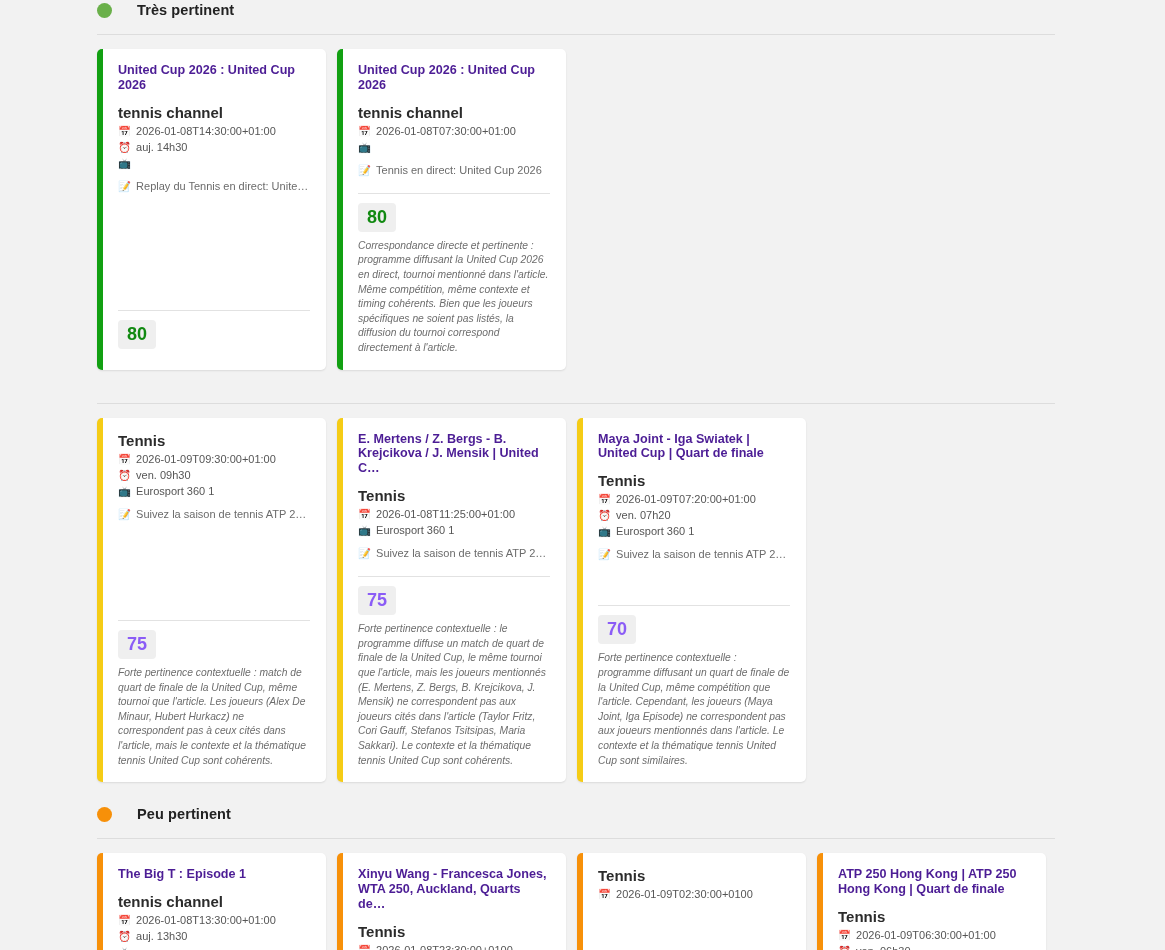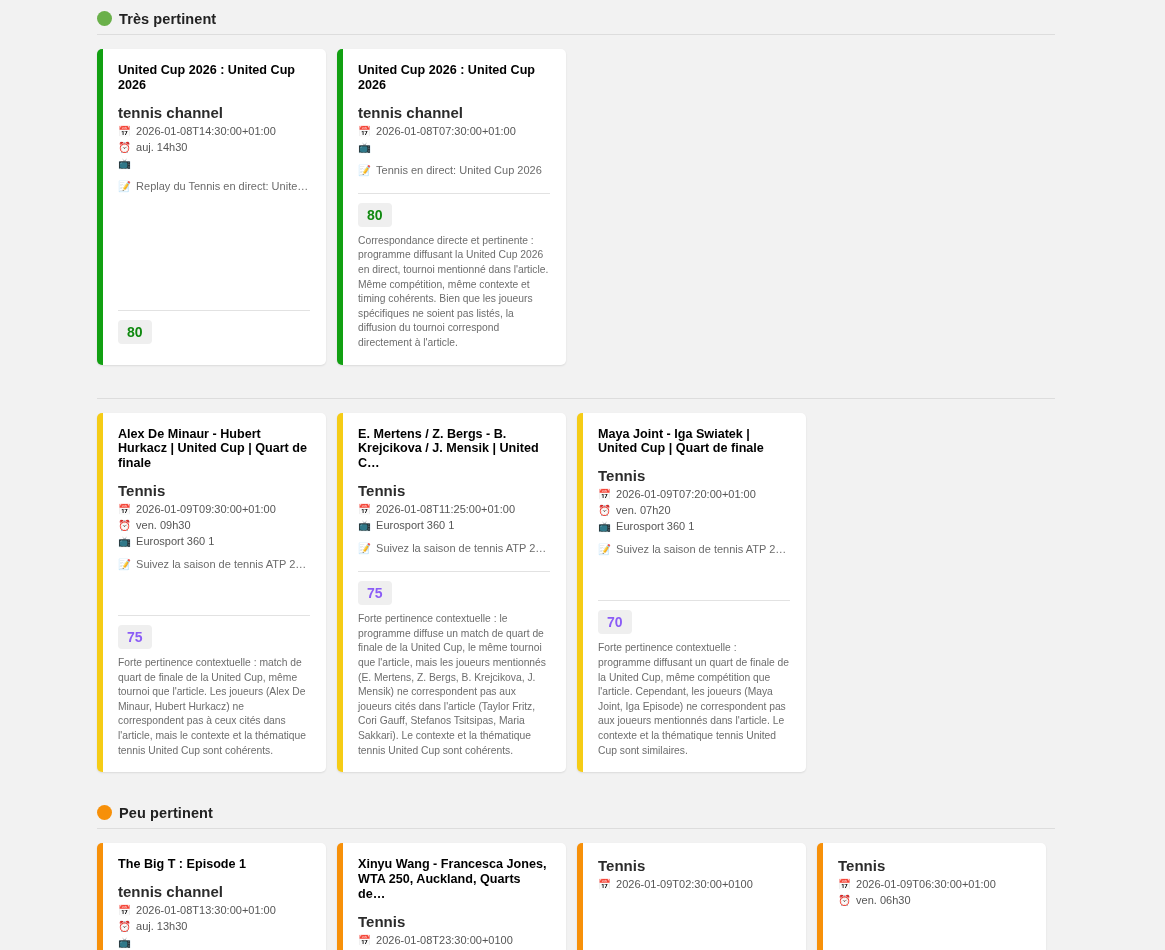--- a/index.html
+++ b/index.html
@@ -15,22 +15,22 @@
     position: relative;
     overflow: hidden;
     background: #f2f2f2;
   }
 
   .section {
     padding: 0;
   }
   .section-header {
     display: flex;
-    align-items: flex-end;
-    gap: 7px;
+    align-items: flex-start;
+    gap: 25px;
     padding: 0 0 0 97px;
     height: 23px;
   }
   .dot {
     width: 15px;
     height: 15px;
     border-radius: 50%;
     flex: 0 0 auto;
     display: block;
   }
@@ -70,21 +70,21 @@
     display: flex;
     flex-direction: column;
   }
   .card.green-accent  { border-left-color: #12a012; }
   .card.yellow-accent { border-left-color: #f5cc16; }
   .card.orange-accent { border-left-color: #f79009; }
 
   .card-title {
     font-size: 12.6px;
     font-weight: bold;
-    color: #000000;
+    color: #4c1d95;
     line-height: 1.18;
     margin: 0 0 11px 0;
     word-wrap: break-word;
   }
   .card-channel {
     font-size: 15px;
     font-weight: bold;
     color: #2b2b2b;
     margin-bottom: 3px;
   }
@@ -117,30 +117,31 @@
   .card-divider {
     height: 1px;
     background: #e2e2e2;
     margin: 8px 0 9px 0;
   }
   .score {
     display: inline-block;
     background: #efefef;
     border-radius: 4px;
     padding: 4px 9px;
-    font-size: 14px;
+    font-size: 18px;
     font-weight: bold;
     margin-bottom: 7px;
     align-self: flex-start;
   }
   .score.green  { color: #108910; }
   .score.yellow { color: #8b5cf6; }
 
   .reason {
     font-size: 10.3px;
+    font-style: italic;
     color: #6d6d6d;
     line-height: 1.42;
   }
 
   .sec-top    { padding-top: 3px; }
   .sec-mid    { padding-top: 25px; }
   .sec-bottom { padding-top: 25px; }
 </style>
 </head>
 <body>
@@ -196,21 +197,20 @@
             <div class="card-divider"></div>
             <div class="score green">80</div>
             <div class="reason">Correspondance directe et pertinente : programme diffusant la United Cup 2026 en direct, tournoi mentionné dans l'article. Même compétition, même contexte et timing cohérents. Bien que les joueurs spécifiques ne soient pas listés, la diffusion du tournoi correspond directement à l'article.</div>
           </div>
         </div>
       </div>
       <div class="section sec-mid">
         <div class="section-rule"></div>
         <div class="cards-row">
           <div class="card yellow-accent">
-            <div class="card-title">Alex De Minaur - Hubert Hurkacz | United Cup | Quart de finale</div>
             <div class="card-channel">Tennis</div>
             <div class="meta-line">
               <span class="meta-icon">📅</span>
               <span class="meta-text">2026-01-09T09:30:00+01:00</span>
             </div>
             <div class="meta-line">
               <span class="meta-icon">⏰</span>
               <span class="meta-text">ven. 09h30</span>
             </div>
             <div class="meta-line">
@@ -304,20 +304,21 @@
             </div>
           </div>
           <div class="card orange-accent">
             <div class="card-channel">Tennis</div>
             <div class="meta-line">
               <span class="meta-icon">📅</span>
               <span class="meta-text">2026-01-09T02:30:00+0100</span>
             </div>
           </div>
           <div class="card orange-accent">
+            <div class="card-title">ATP 250 Hong Kong | ATP 250 Hong Kong | Quart de finale</div>
             <div class="card-channel">Tennis</div>
             <div class="meta-line">
               <span class="meta-icon">📅</span>
               <span class="meta-text">2026-01-09T06:30:00+01:00</span>
             </div>
             <div class="meta-line">
               <span class="meta-icon">⏰</span>
               <span class="meta-text">ven. 06h30</span>
             </div>
           </div>

